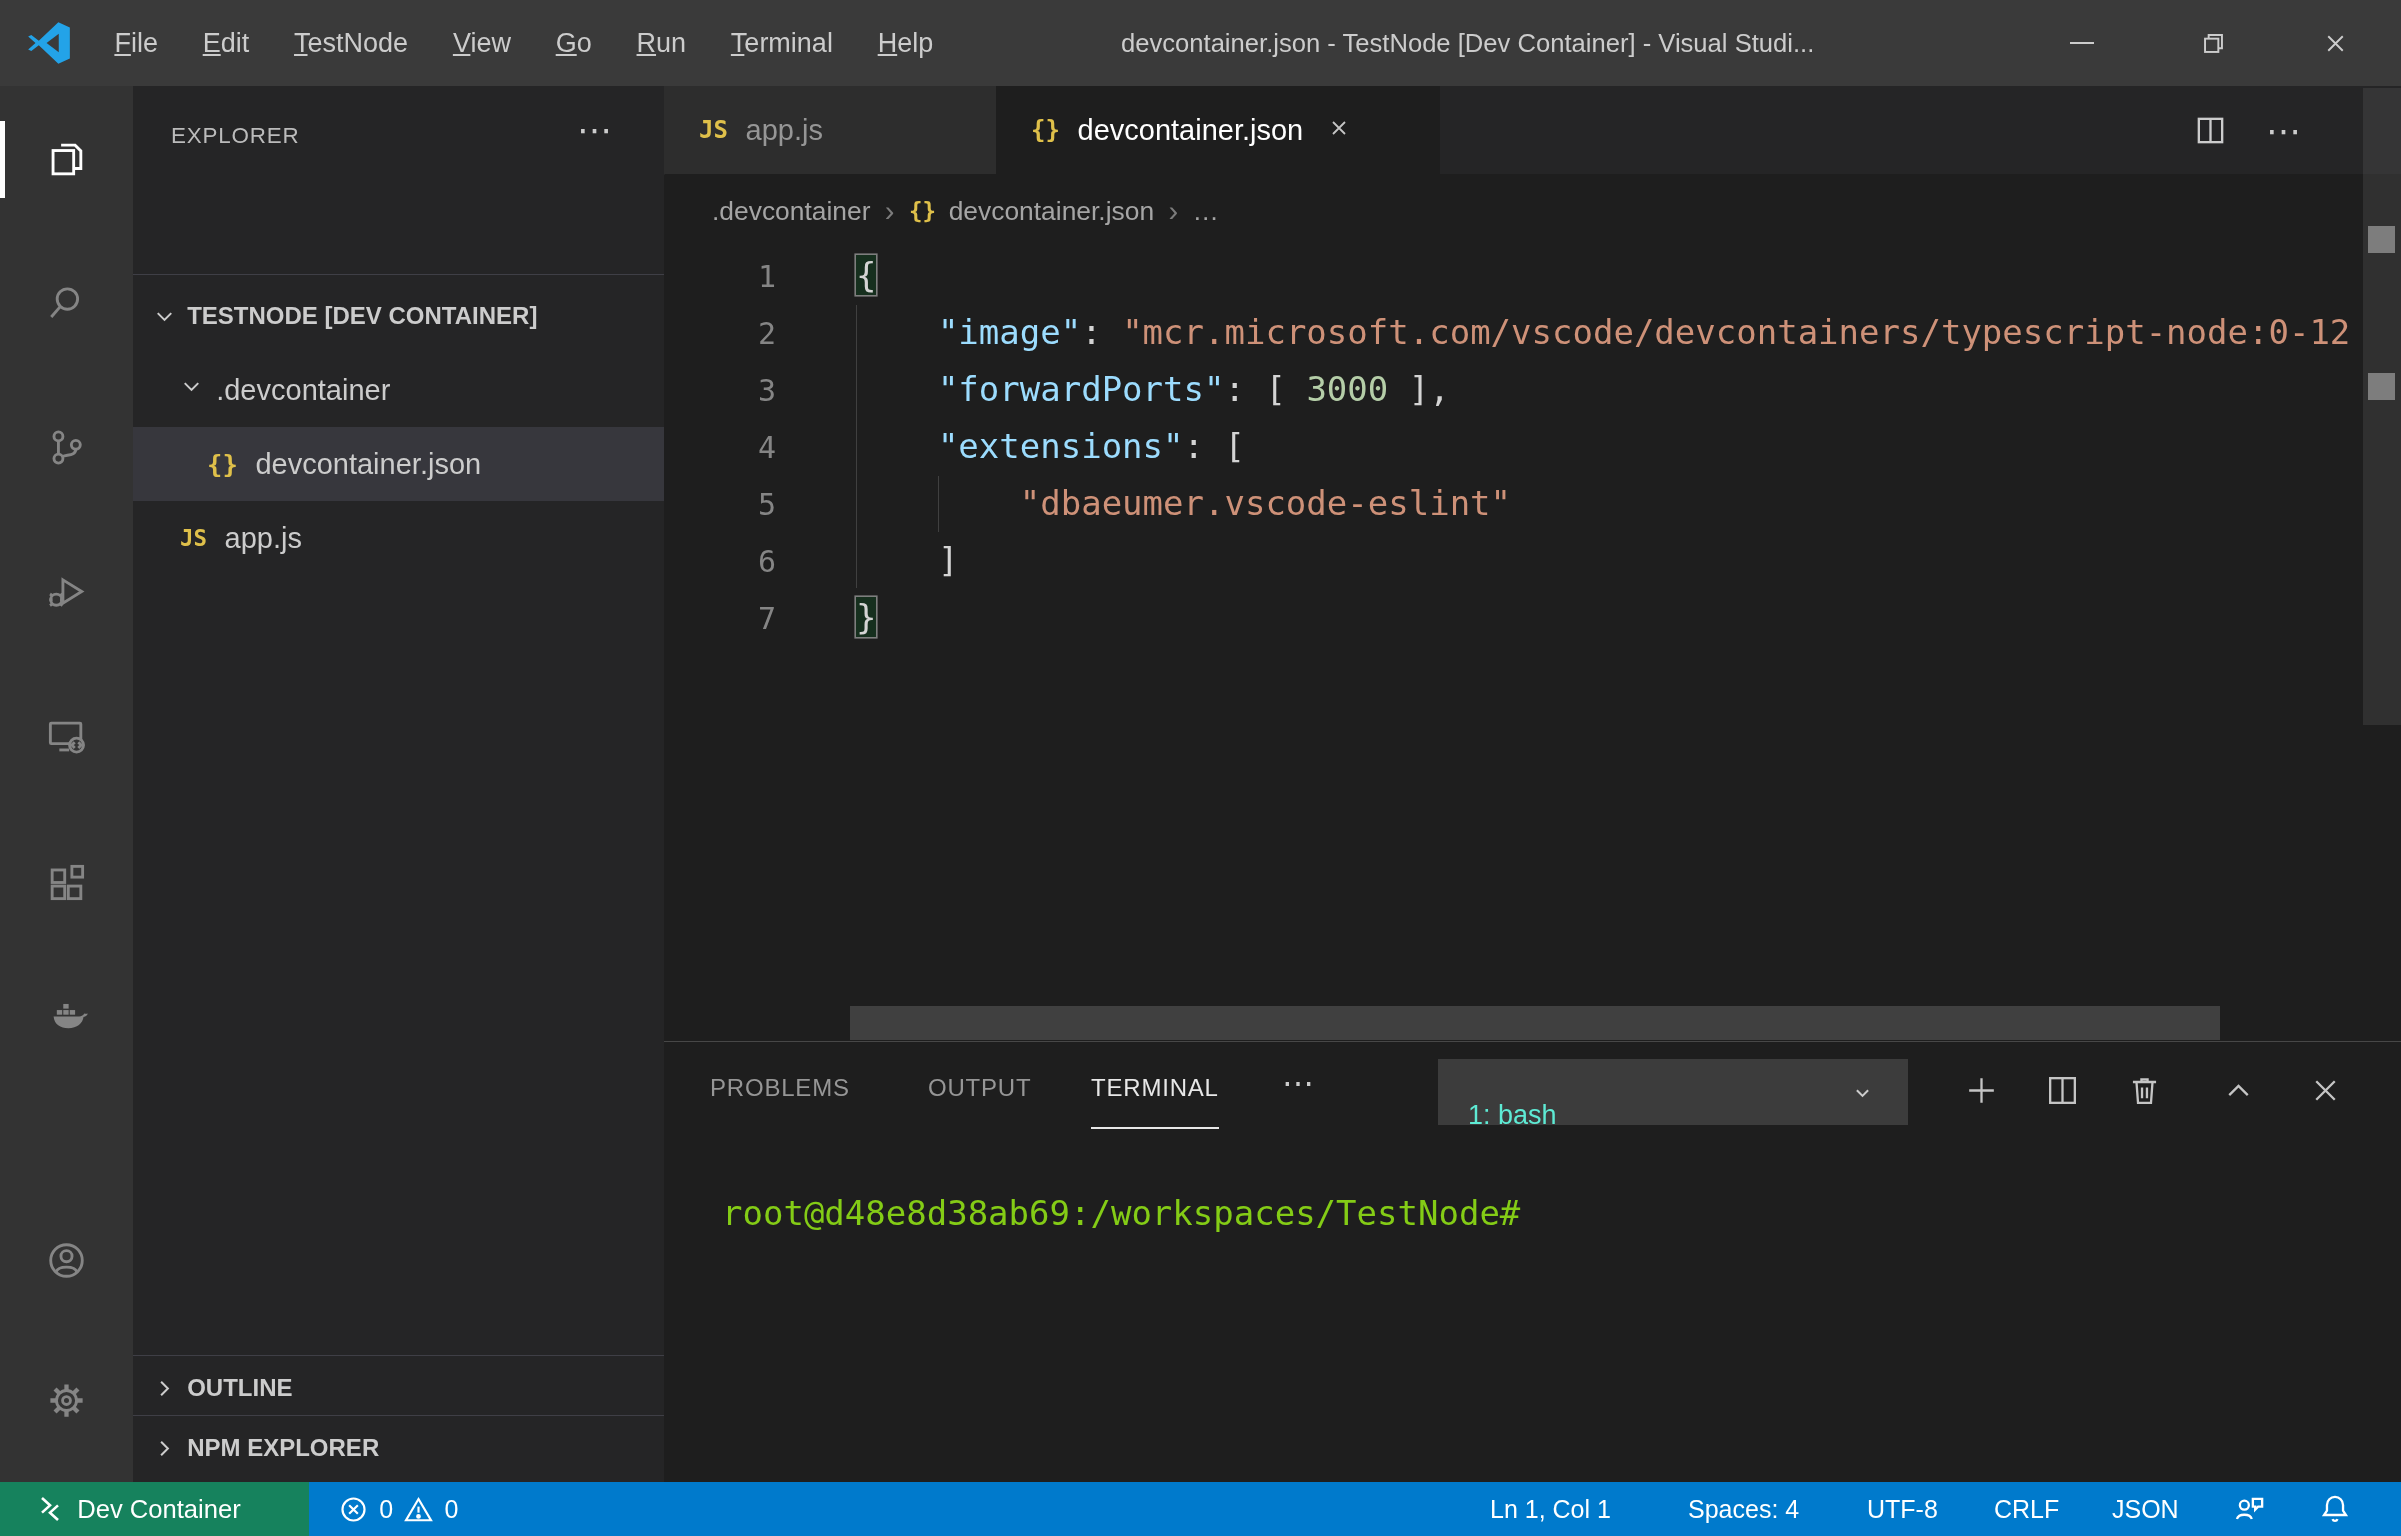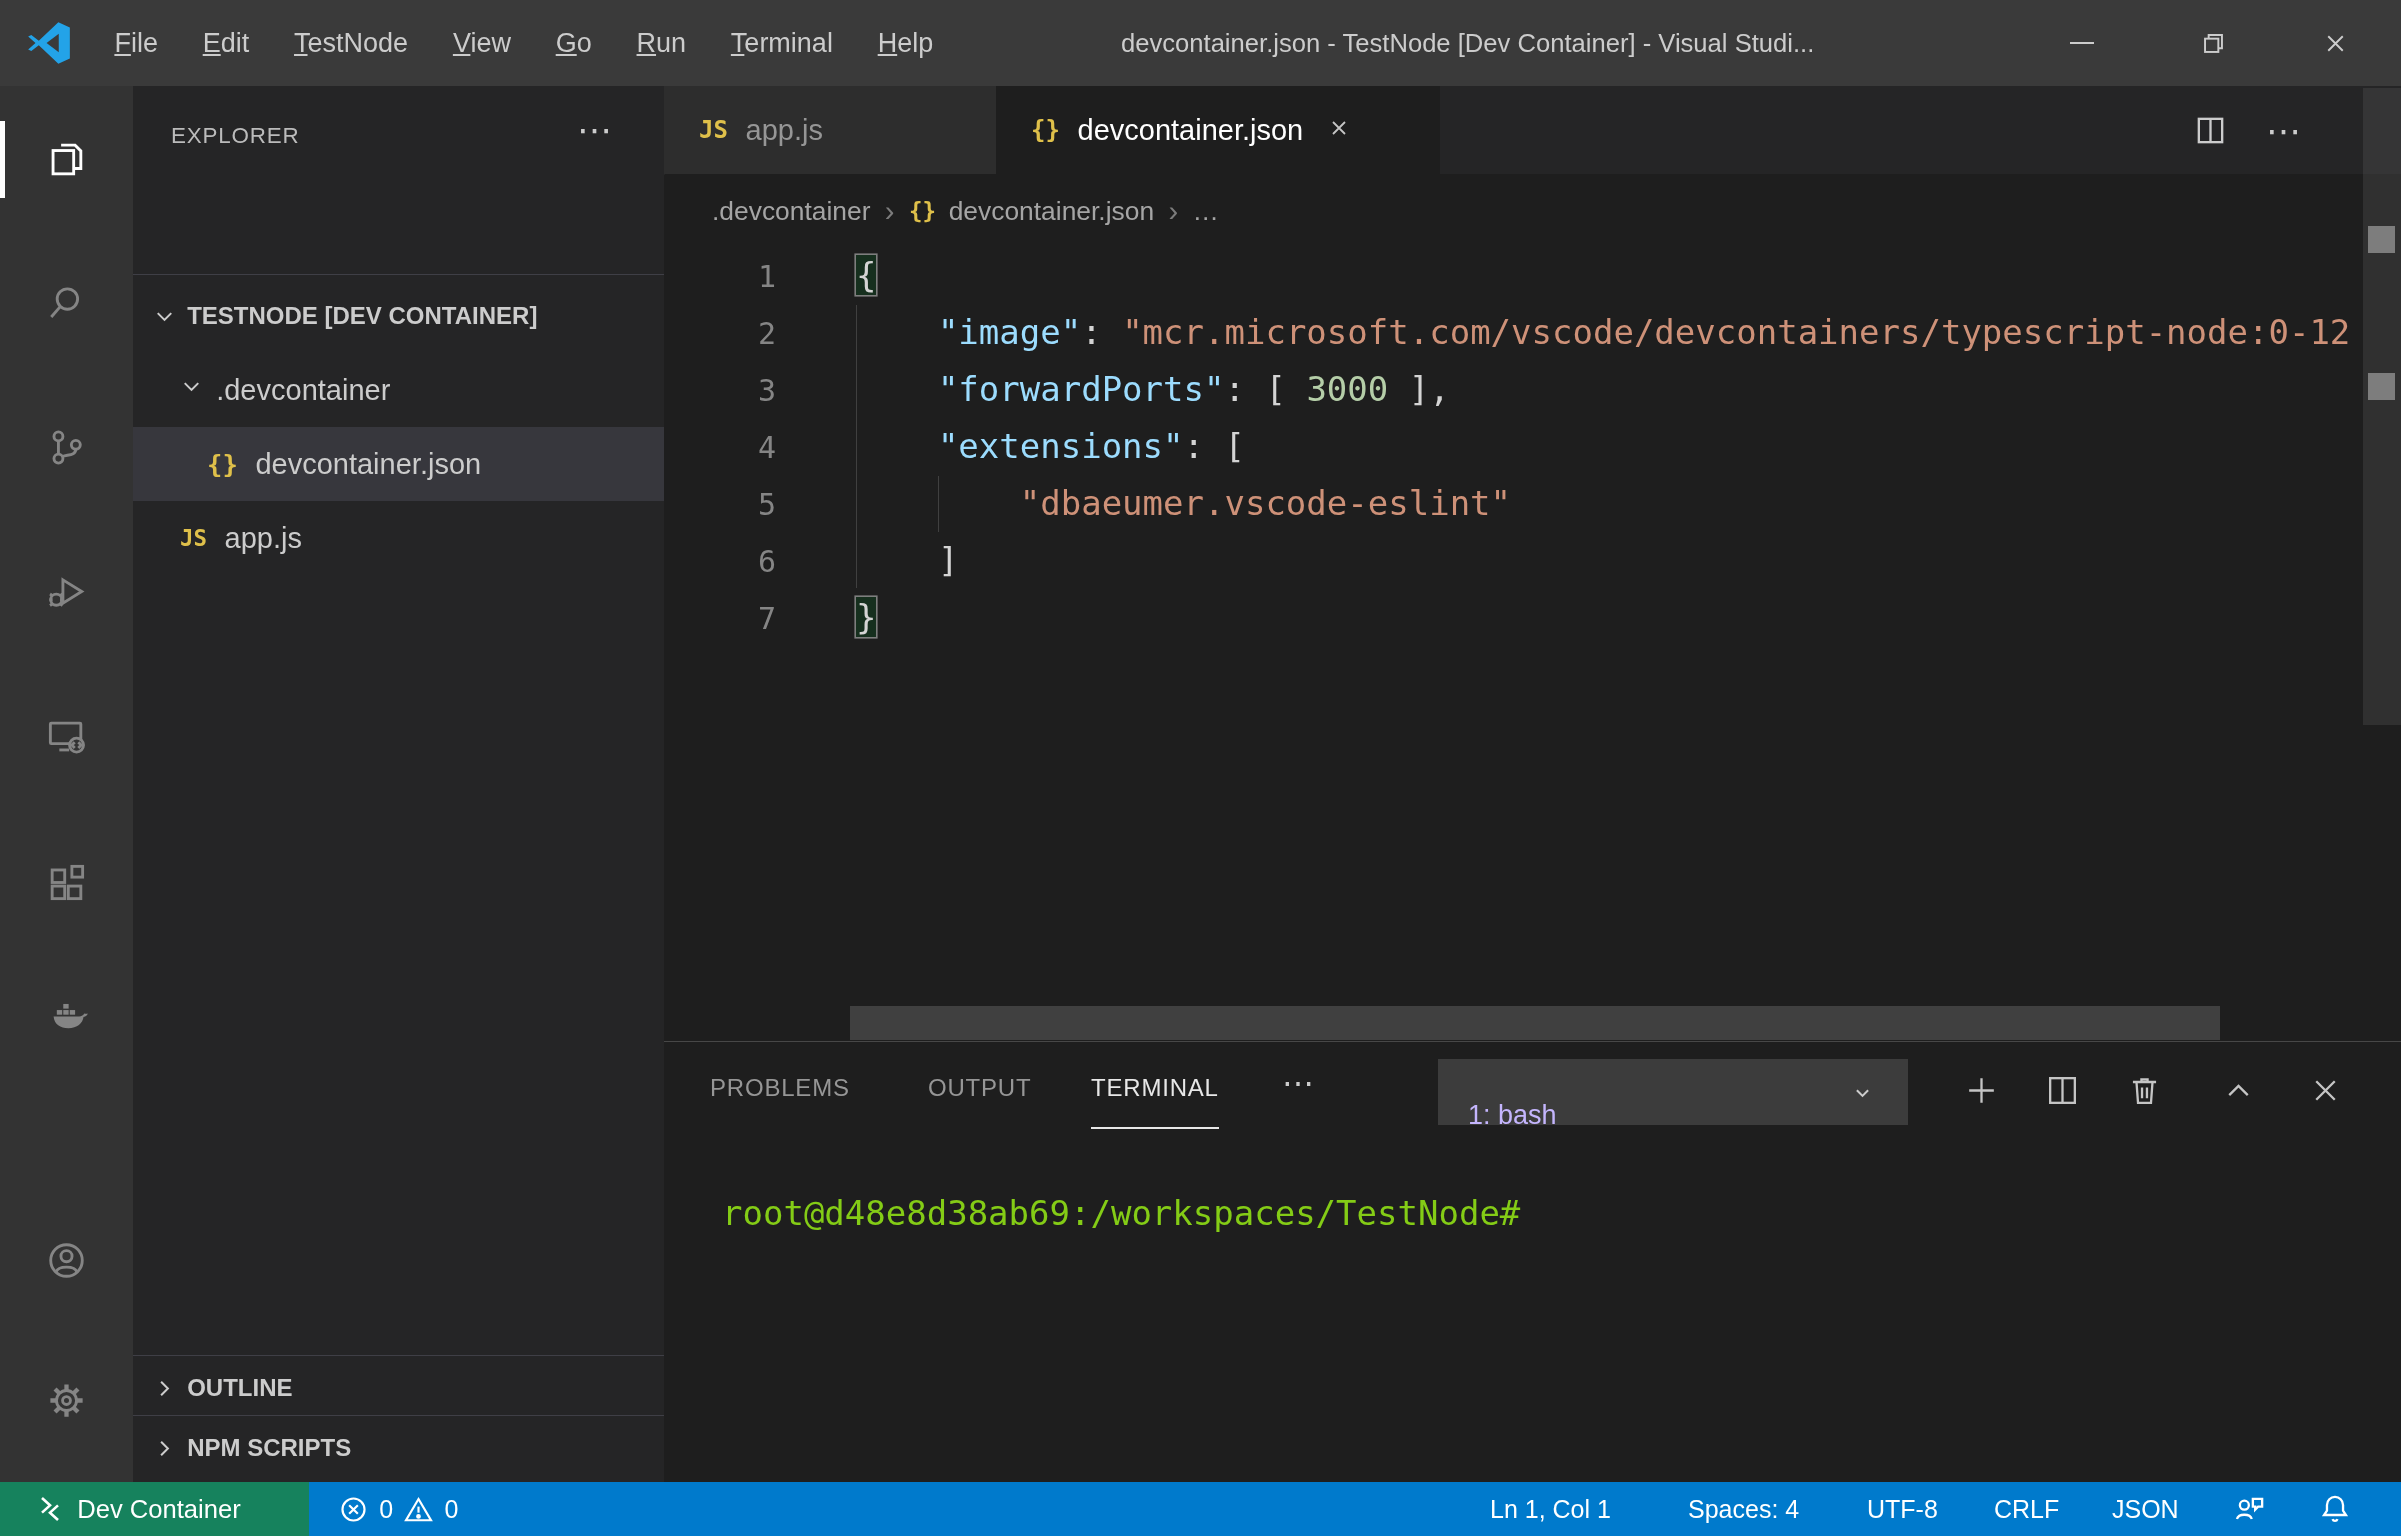--- a/index.html
+++ b/index.html
@@ -88,21 +88,21 @@
   #vrail-t1 { top:138px; } #vrail-t2 { top:285px; }
 
   
   #panel { left:664px; top:1041px; width:1737px; height:442px; background:#1e1e1e; border-top:1.6px solid #474747; }
   .panel-tab { position:absolute; top:32px; font-size:24px; letter-spacing:0.8px; color:#969696; }
   .panel-tab.active { color:#e7e7e7; }
   #ptab-problems { left:46px; } #ptab-output { left:264px; } #ptab-terminal { left:427px; }
   #ptab-underline { position:absolute; left:427px; top:85px; width:128px; height:2.4px; background:#e7e7e7; }
   #panel-more { position:absolute; left:618px; top:22.4px; font-size:32px; color:#cccccc; letter-spacing:2.4px; }
   #shell-select { position:absolute; left:774px; top:17px; width:470px; height:66px; background:#3c3c3c; display:flex; align-items:center; }
-  #shell-select .val { margin-left:30px; font-size:27px; color:#c4b5fd;margin-top:47px; }
+  #shell-select .val { margin-left:30px; font-size:27px; color:#5eead4;margin-top:47px; }
   #shell-select svg { position:absolute; right:32px; width:27px; height:27px; stroke:#cccccc; stroke-width:1.8; fill:none; }
   .panel-action { position:absolute; top:24px; width:48px; height:48px; display:flex; align-items:center; justify-content:center; }
   .panel-action svg { width:37px; height:37px; stroke:#c5c5c5; stroke-width:1.5; fill:none; }
   #pa-plus { left:1293px; } #pa-split { left:1374px; } #pa-trash { left:1456px; } #pa-up { left:1550px; } #pa-close { left:1637px; }
   #terminal-out { position:absolute; left:58px; top:146px; font-family:"DejaVu Sans Mono", monospace; font-size:34px; line-height:51px; color:#84cc16; white-space:pre; }
 
   
   #statusbar { left:0; top:1482px; width:2401px; height:60px; background:#007acc; color:#ffffff; font-size:25px; }
   #sb-remote { position:absolute; left:0; top:0; width:309px; height:54px; background:#16825d; display:flex; align-items:center; }
   #sb-remote svg { width:32px; height:32px; margin-left:34px; stroke:#ffffff; stroke-width:1.8; fill:none; }
@@ -264,21 +264,21 @@
       <span class="chev"><svg viewBox="0 0 24 24">
             <path d="M9 6 l6 6 -6 6"></path>
           </svg></span>
       <span class="lbl">OUTLINE</span>
     </div>
     <div id="divider-npm" class="sb-divider"></div>
     <div id="row-npm" class="sb-sectionrow">
       <span class="chev"><svg viewBox="0 0 24 24">
             <path d="M9 6 l6 6 -6 6"></path>
           </svg></span>
-      <span class="lbl">NPM SCRIPTS</span>
+      <span class="lbl">NPM EXPLORER</span>
     </div>
   </div>
 
   <div id="tabbar" class="abs">
     <div id="tab-appjs" class="tab">
       <span class="ticon">JS</span>
       <span>app.js</span>
     </div>
     <div id="tab-devjson" class="tab">
       <span class="ticon">{}</span>

